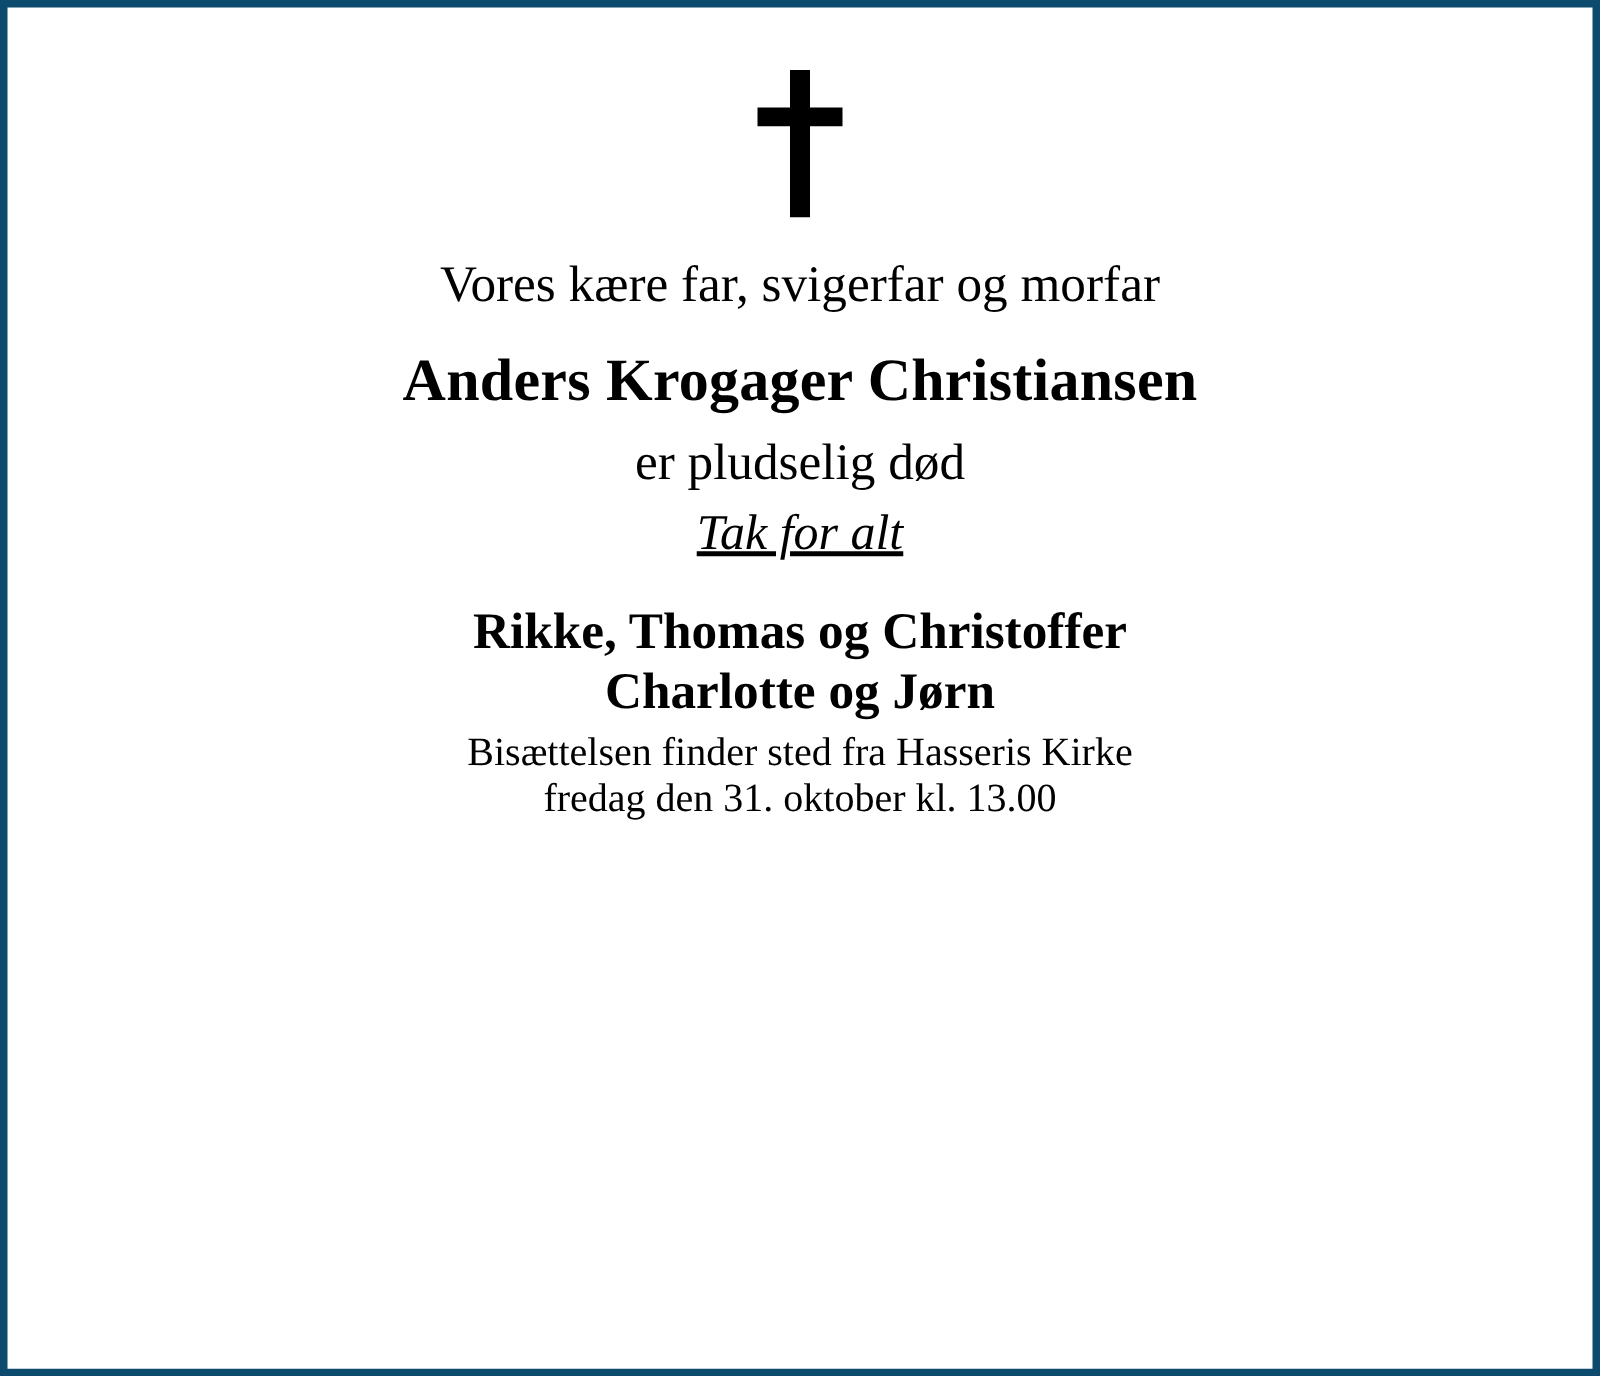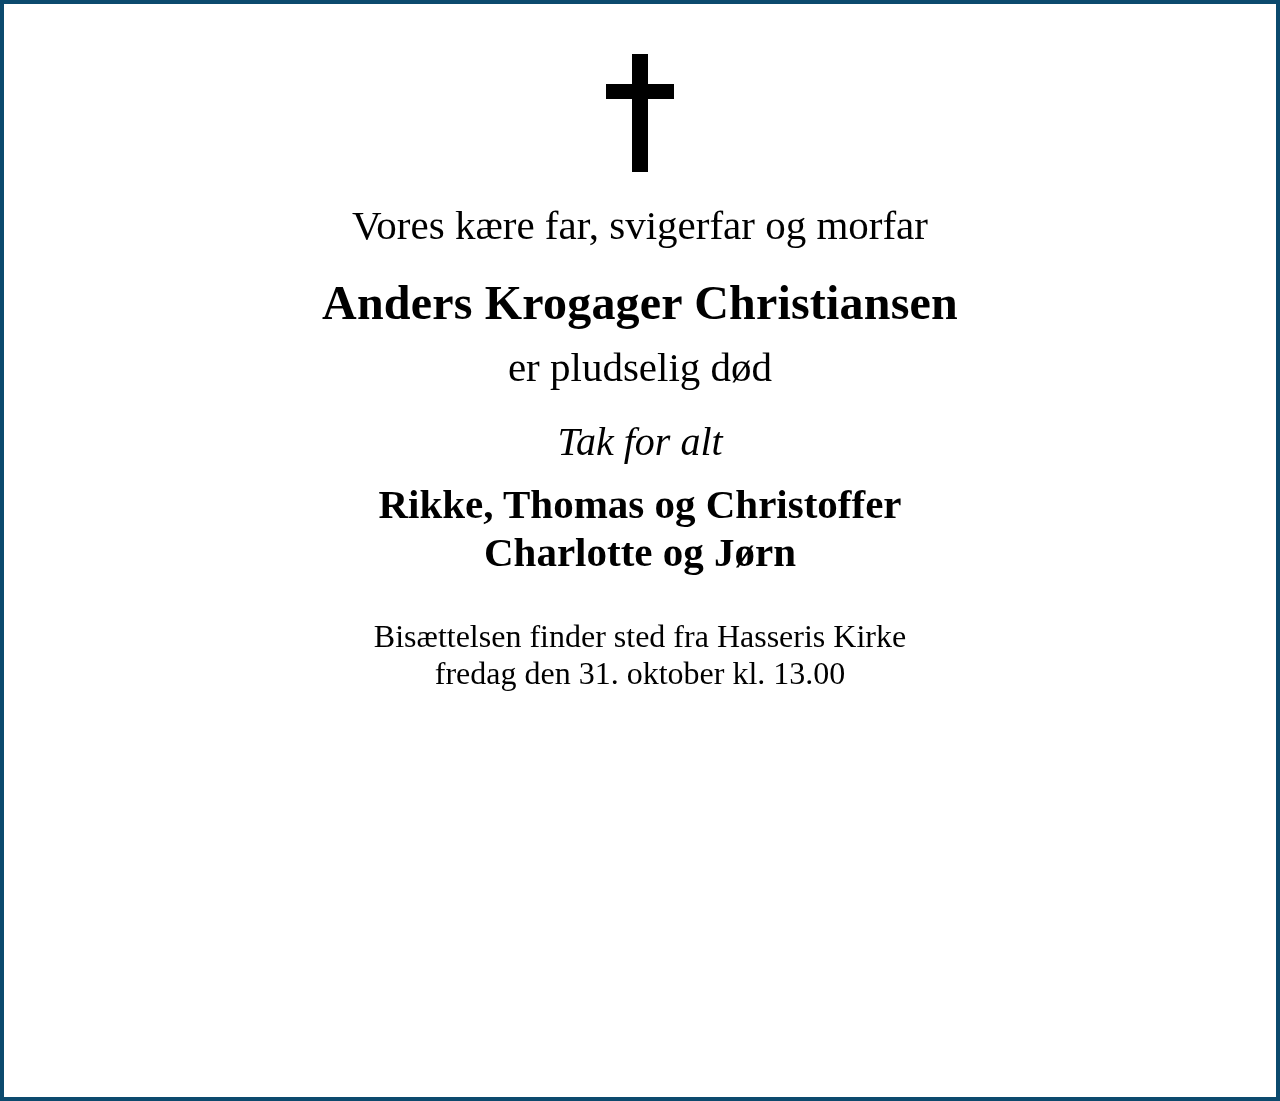--- a/index.html
+++ b/index.html
@@ -11,21 +11,21 @@
     width: 1280px;
     height: 1101px;
     font-family: "Liberation Serif", "DejaVu Serif", serif;
     color: #000000;
     overflow: hidden;
   }
   .notice {
     box-sizing: border-box;
     width: 1280px;
     height: 1101px;
-    border: 4px solid #0c4a6e;
+    border: 6px solid #0c4a6e;
     background: #ffffff;
     padding: 28px 60px 24px 60px;
     display: flex;
     flex-direction: column;
     align-items: center;
   }
   .symbol {
     margin-top: 22px;
     margin-bottom: 10px;
     line-height: 1;
@@ -49,36 +49,37 @@
     letter-spacing: 0.2px;
     margin-top: 20px;
     margin-bottom: 14px;
   }
   .birth {
     font-size: 41px;
     margin-bottom: 14px;
   }
   .deathtext {
     font-size: 41px;
-    margin-bottom: 28px;
+    margin-bottom: 10px;
   }
   .place {
     font-size: 41px;
     margin-bottom: 14px;
   }
   .thanks {
     font-size: 40px;
     font-style: italic;
-    margin-bottom: 16px;
+    margin-bottom: 32px;
+    text-decoration: underline;
   }
   .survivors {
     font-size: 41px;
     font-weight: bold;
     line-height: 1.32;
-    margin-bottom: 36px;
+    margin-bottom: 1px;
   }
   .funeral {
     font-size: 32px;
     line-height: 1.43;
     margin-top: 6px;
   }
 </style>
 </head>
 <body>
 

